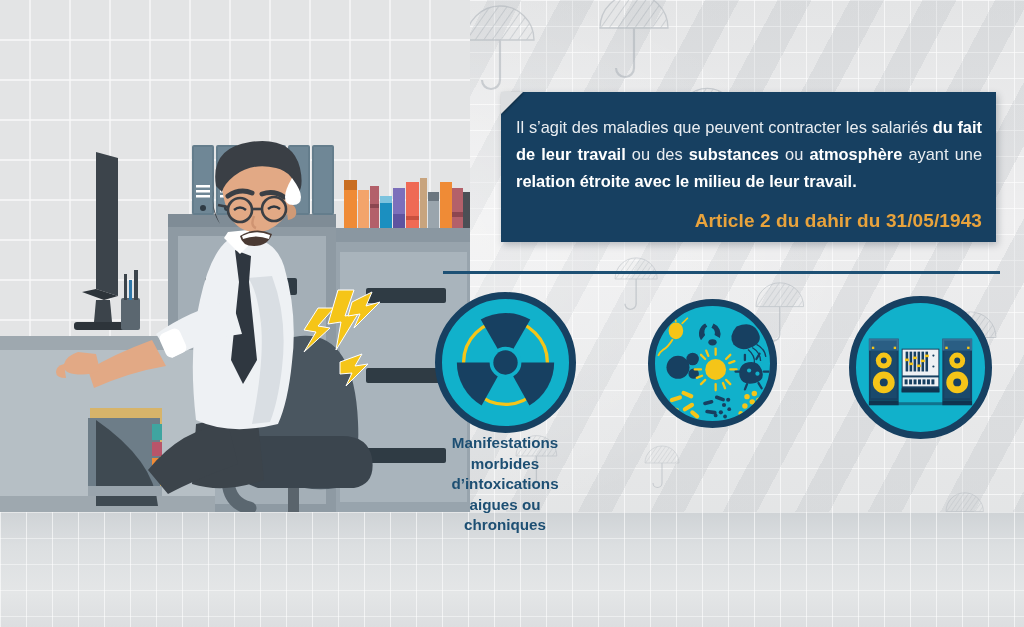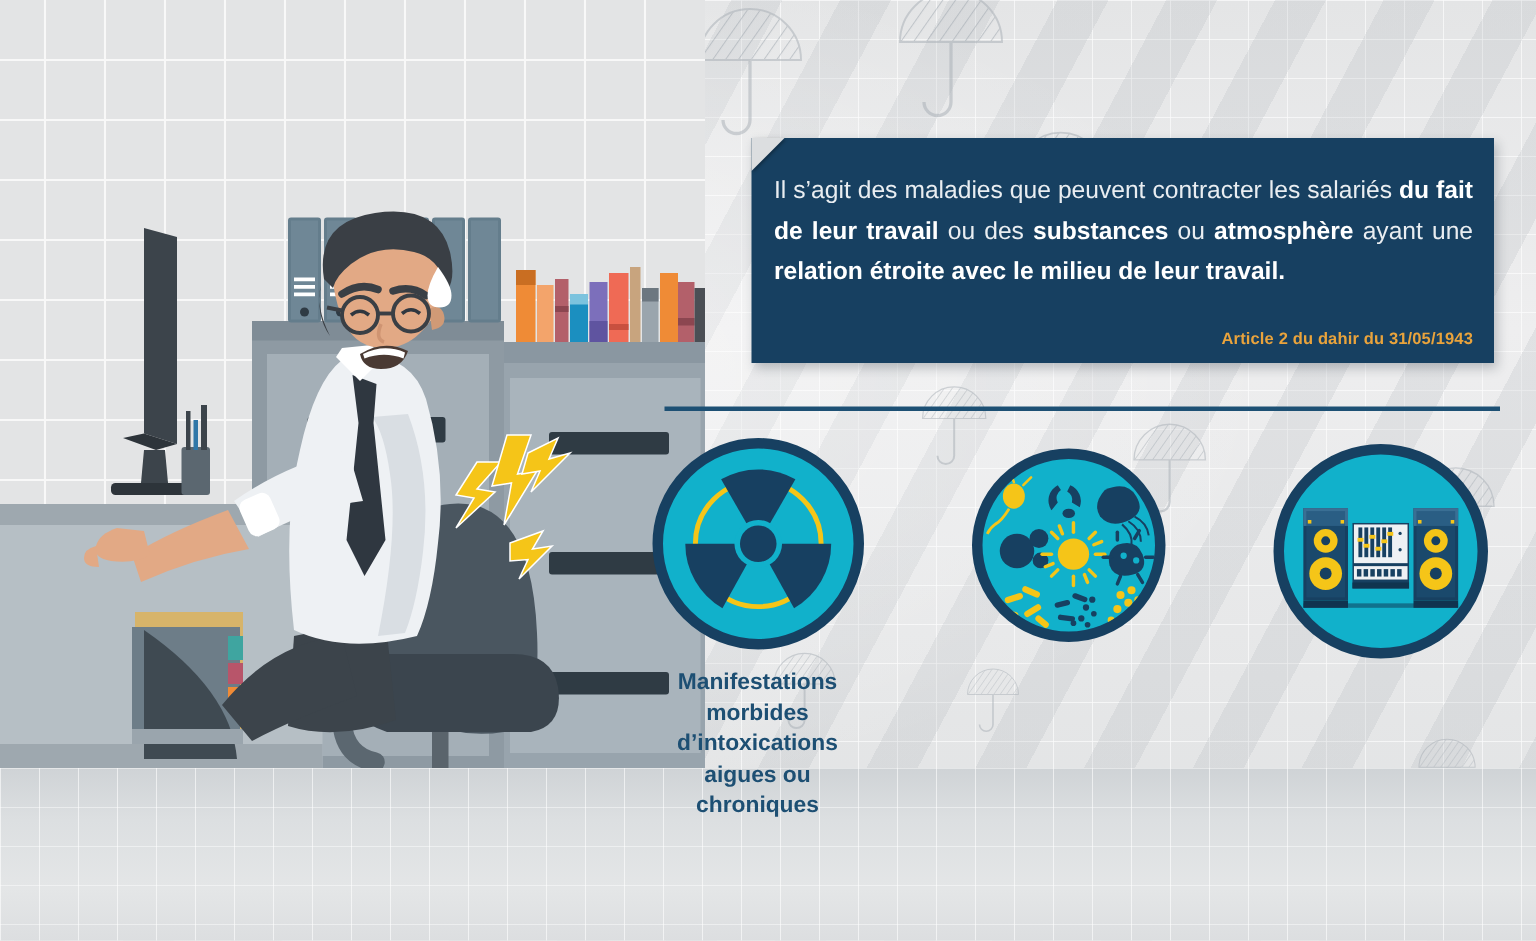--- a/index.html
+++ b/index.html
@@ -74,21 +74,21 @@
   }
   .quote-text {
     position: absolute; left: 15px; top: 22px; width: 466px;
     color: #e9edf1; font-size: 16.4px; line-height: 27px;
     text-align: justify; text-align-last: left;
     -webkit-hyphens: none; hyphens: none;
   }
   .quote-text b { font-weight: bold; color: #ffffff; }
   .quote-cite {
     position: absolute; right: 14px; bottom: 10px;
-    color: #e9a33c; font-size: 11px; font-weight: bold; letter-spacing: .1px;
+    color: #e9a33c; font-size: 19px; font-weight: bold; letter-spacing: .1px;
   }
 
   
   .divider {
     position: absolute; left: 443px; top: 271px; width: 557px; height: 3px;
     background: #1d5074;
   }
 
   
   .col { position: absolute; top: 292px; width: 200px; text-align: center; }
@@ -98,21 +98,21 @@
 
   .circle {
     width: 141px; height: 141px; border-radius: 50%;
     background: #11b1cb; border: 7px solid #174061;
     margin: 0 auto; position: relative; overflow: hidden;
   }
   .col-2 .circle { width: 129px; height: 129px; margin-top: 7px; }
   .col-3 .circle { width: 143px; height: 143px; margin-top: 4px; }
 
   .cap {
-    margin-top: 12px; color: #1d4f73;
+    color: #1d4f73;
     font-size: 15.2px; font-weight: bold; line-height: 20.5px;
   }
   .col-3 .cap { margin-top: 8px; }
 </style>
 </head>
 <body>
 
 <div id="stage">
 
   <div class="bg-base"></div>

